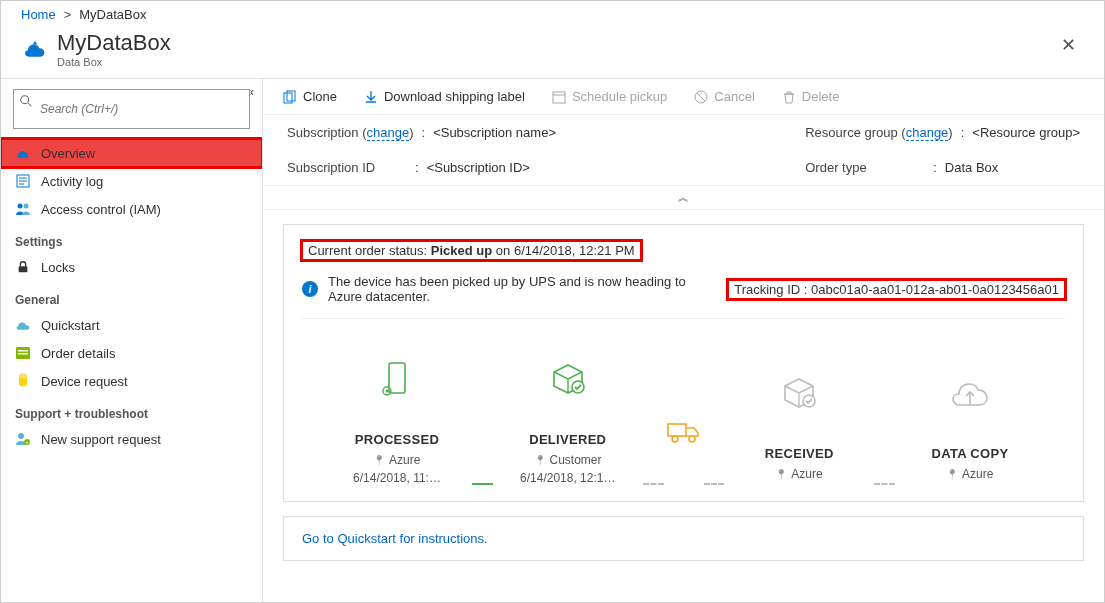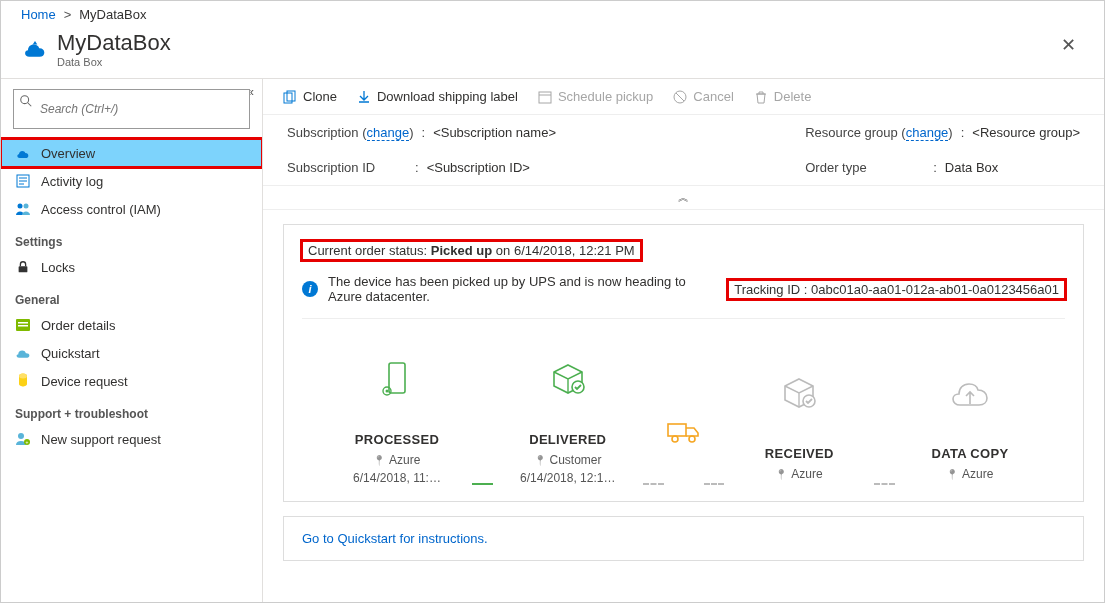--- a/index.html
+++ b/index.html
@@ -12,26 +12,26 @@
   .header h1{font-size:22px;font-weight:400}
   .header .sub{font-size:11px;color:#666}
   .close{margin-left:auto;font-size:18px;color:#555;cursor:pointer;padding:4px 8px}
   .body{display:flex;height:calc(100% - 72px)}
   .sidebar{width:262px;border-right:1px solid #e1dfdd;padding:8px 0;overflow-y:auto;position:relative}
   .collapse{position:absolute;right:8px;top:6px;font-size:12px;color:#555;cursor:pointer}
   .search-wrap{margin:2px 12px 10px;position:relative}
   .search{width:100%;border:1px solid #999;padding:4px 6px 4px 26px;font-size:12px;font-style:italic;color:#666;height:40px}
   .search-wrap .sicon{position:absolute;left:6px;top:5px;color:#666}
   .nav-item{display:flex;align-items:center;padding:6px 14px;cursor:pointer;gap:10px;font-size:13px}
-  .nav-item.active{background:#7dd3fc}
+  .nav-item.active{background:#ef4444}
   .nav-item .nicon{width:16px;height:16px;display:inline-flex;align-items:center;justify-content:center}
   .nav-group{padding:12px 14px 4px;font-size:12px;color:#555;font-weight:600}
   .highlight-red{outline:3px solid #e60000;outline-offset:-1px}
   .main{flex:1;overflow-y:auto;padding:0}
-  .toolbar{display:flex;gap:20px;padding:10px 20px;border-bottom:1px solid #eee;align-items:center}
+  .toolbar{display:flex;gap:27px;padding:10px 20px;border-bottom:1px solid #eee;align-items:center}
   .tb-btn{display:flex;align-items:center;gap:6px;cursor:pointer;color:#323130}
   .tb-btn.disabled{color:#a6a6a6;cursor:default}
   .tb-btn .ticon{width:14px;height:14px}
   .props{padding:10px 24px 0;display:flex;gap:60px;font-size:13px}
   .props-col{display:flex;flex-direction:column;gap:20px}
   .prop-row{display:flex;gap:8px}
   .prop-label{color:#444;min-width:120px}
   .prop-sep{color:#444}
   .prop-val{color:#323130}
   .change{color:#0066cc;border-bottom:1px dashed #0066cc;cursor:pointer}
@@ -128,35 +128,35 @@
             <rect x="3" y="7" width="10" height="7" rx="1" fill="#333"></rect>
             <path d="M5 7V5a3 3 0 016 0v2" fill="none" stroke="#333" stroke-width="1.5"></path>
           </svg>
         </span>
       <span>Locks</span>
     </div>
 
     <div class="nav-group">General</div>
     <div class="nav-item">
       <span class="nicon">
+          <svg width="16" height="14" viewBox="0 0 20 14">
+            <path fill="#59b4d9" d="M4 9c0-3 2-5 5-5 2 0 4 1 4.6 3.2C16 7 18 8 18 10c0 1.8-1.6 3-4 3H5c-1.8 0-3-1-3-2.5C2 9.2 3 9 4 9z"></path>
+          </svg>
+        </span>
+      <span>Quickstart</span>
+    </div>
+    <div class="nav-item">
+      <span class="nicon">
           <svg width="16" height="14" viewBox="0 0 16 14">
             <rect x="1" y="1" width="14" height="12" rx="1" fill="#7fba00"></rect>
             <rect x="3" y="4" width="10" height="1.5" fill="#fff"></rect>
             <rect x="3" y="7" width="10" height="1.5" fill="#fff"></rect>
           </svg>
         </span>
       <span>Order details</span>
-    </div>
-    <div class="nav-item">
-      <span class="nicon">
-          <svg width="16" height="14" viewBox="0 0 20 14">
-            <path fill="#59b4d9" d="M4 9c0-3 2-5 5-5 2 0 4 1 4.6 3.2C16 7 18 8 18 10c0 1.8-1.6 3-4 3H5c-1.8 0-3-1-3-2.5C2 9.2 3 9 4 9z"></path>
-          </svg>
-        </span>
-      <span>Quickstart</span>
     </div>
     <div class="nav-item">
       <span class="nicon">
           <svg width="12" height="16" viewBox="0 0 12 16">
             <ellipse cx="6" cy="3" rx="4" ry="2.5" fill="#fcd116"></ellipse>
             <path d="M2 3v8c0 2 4 2.5 4 2.5s4-.5 4-2.5V3" fill="#fcd116"></path>
             <ellipse cx="6" cy="3" rx="4" ry="2.5" fill="#ffe066"></ellipse>
           </svg>
         </span>
       <span>Device request</span>

